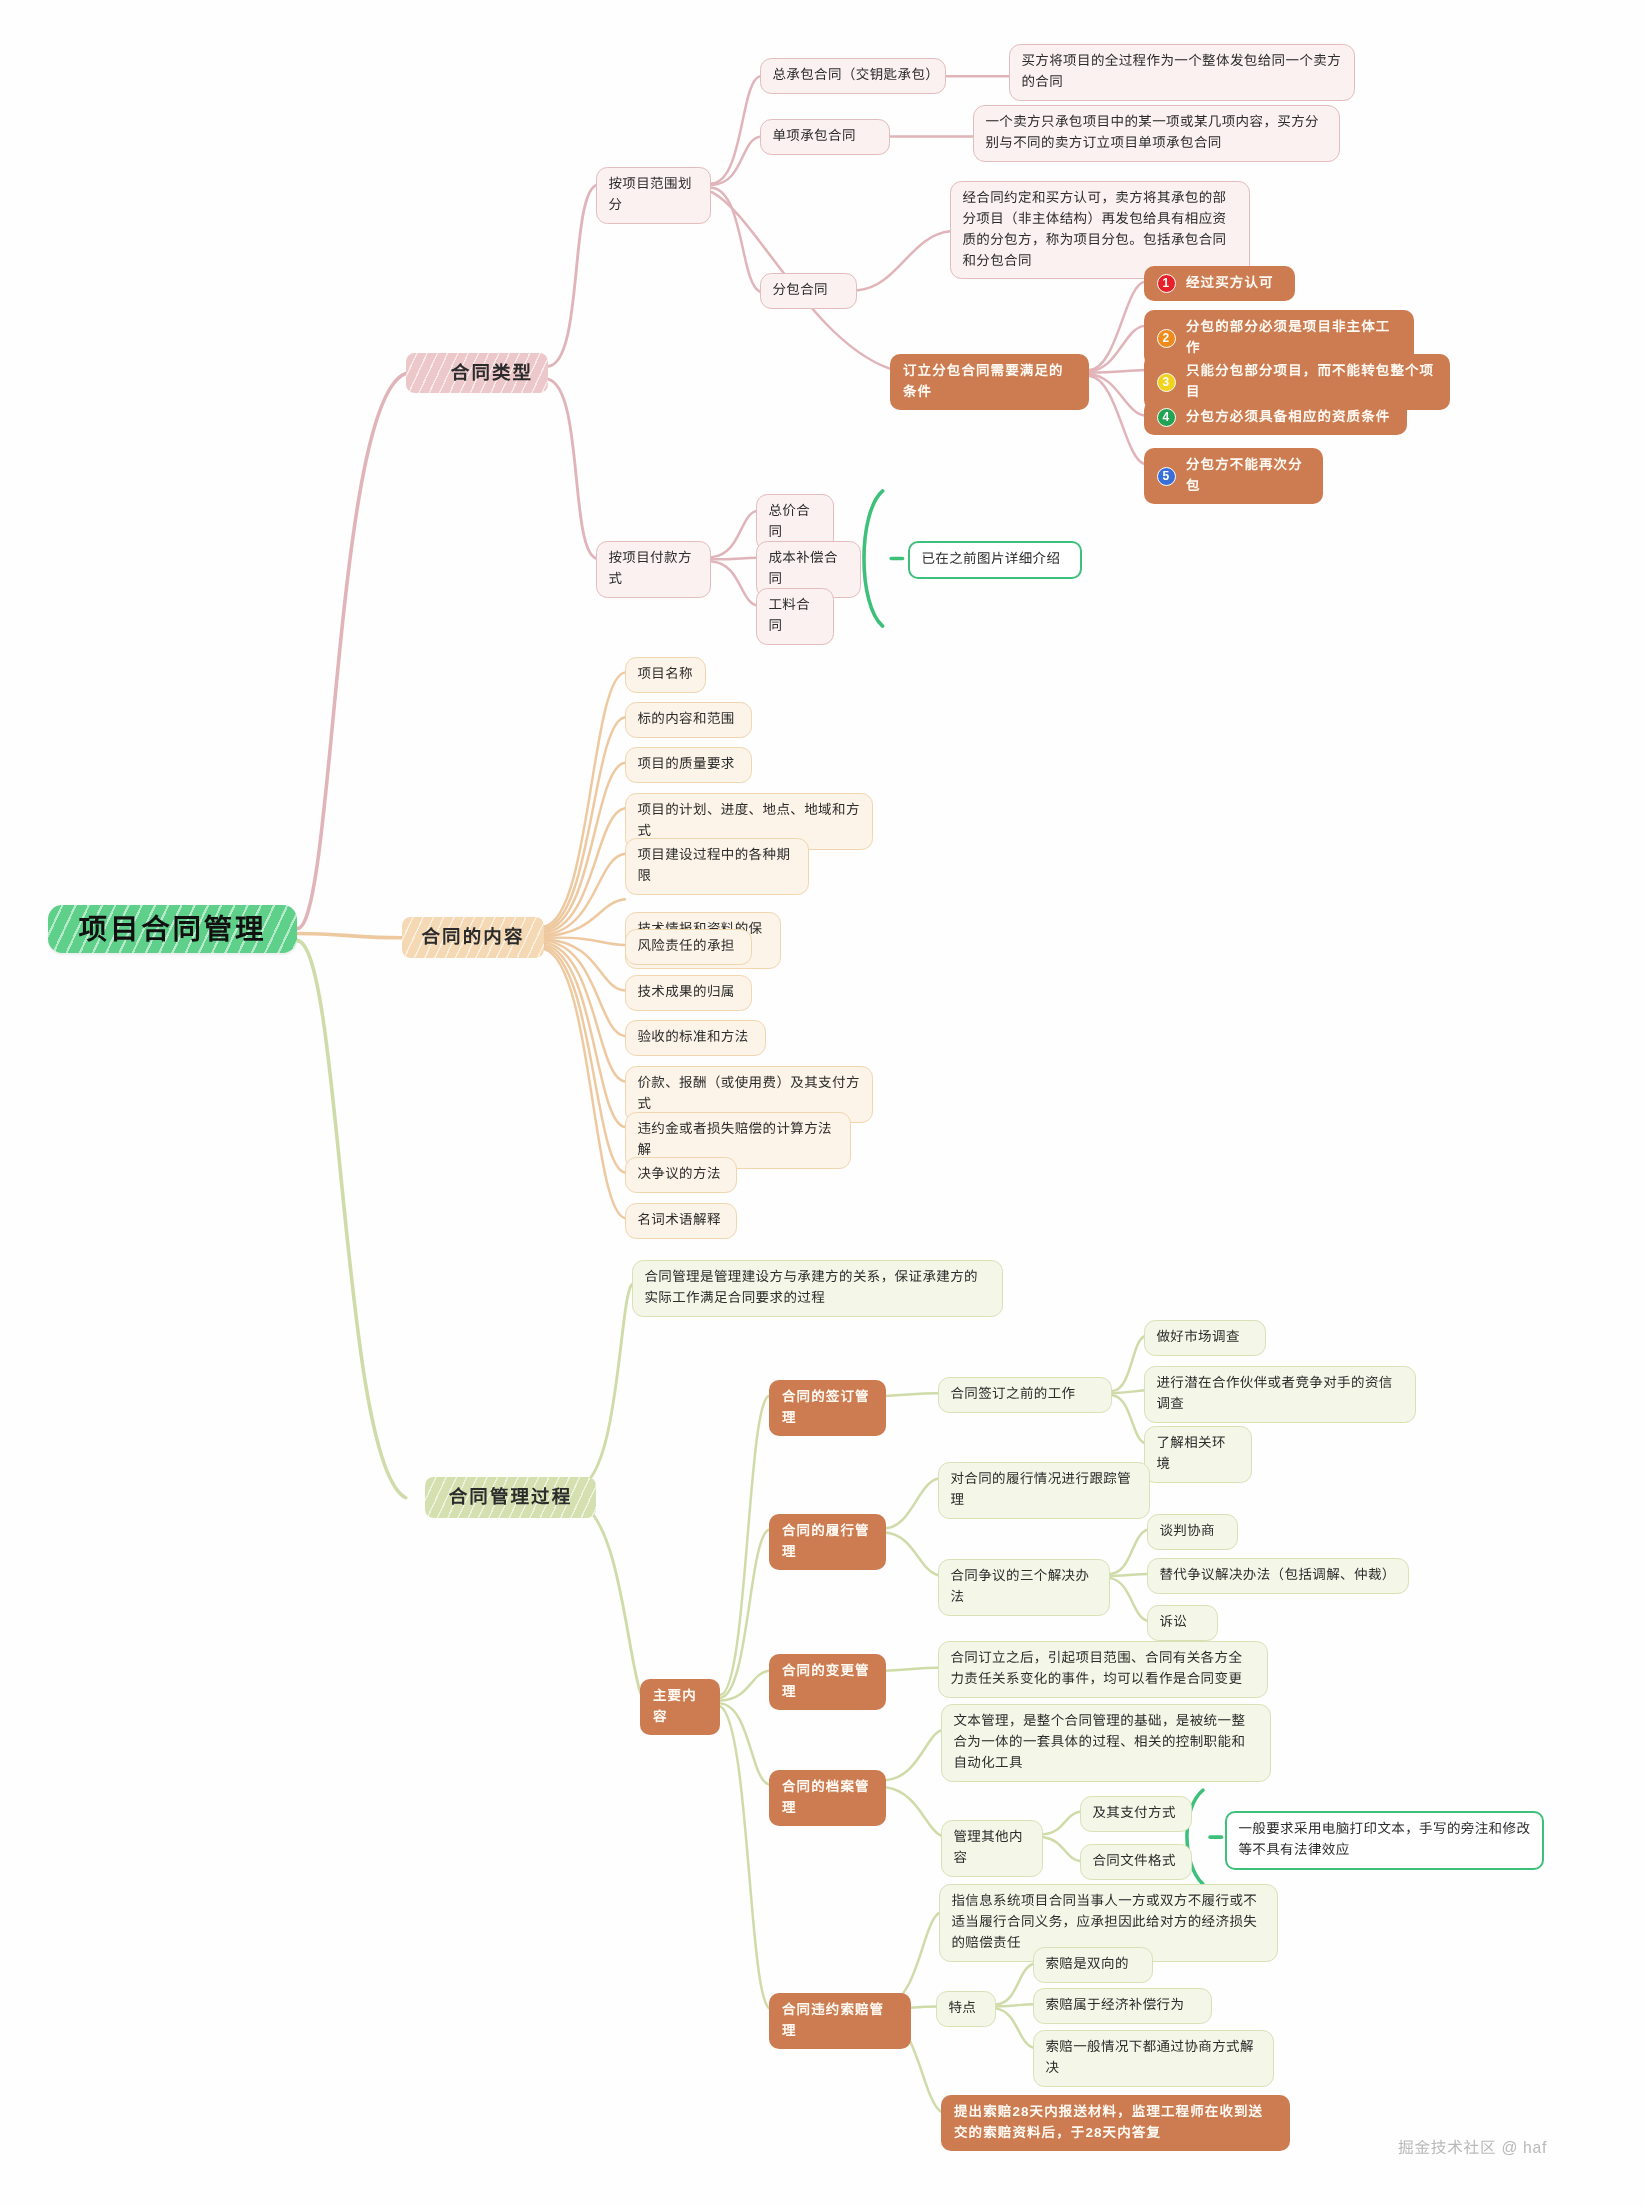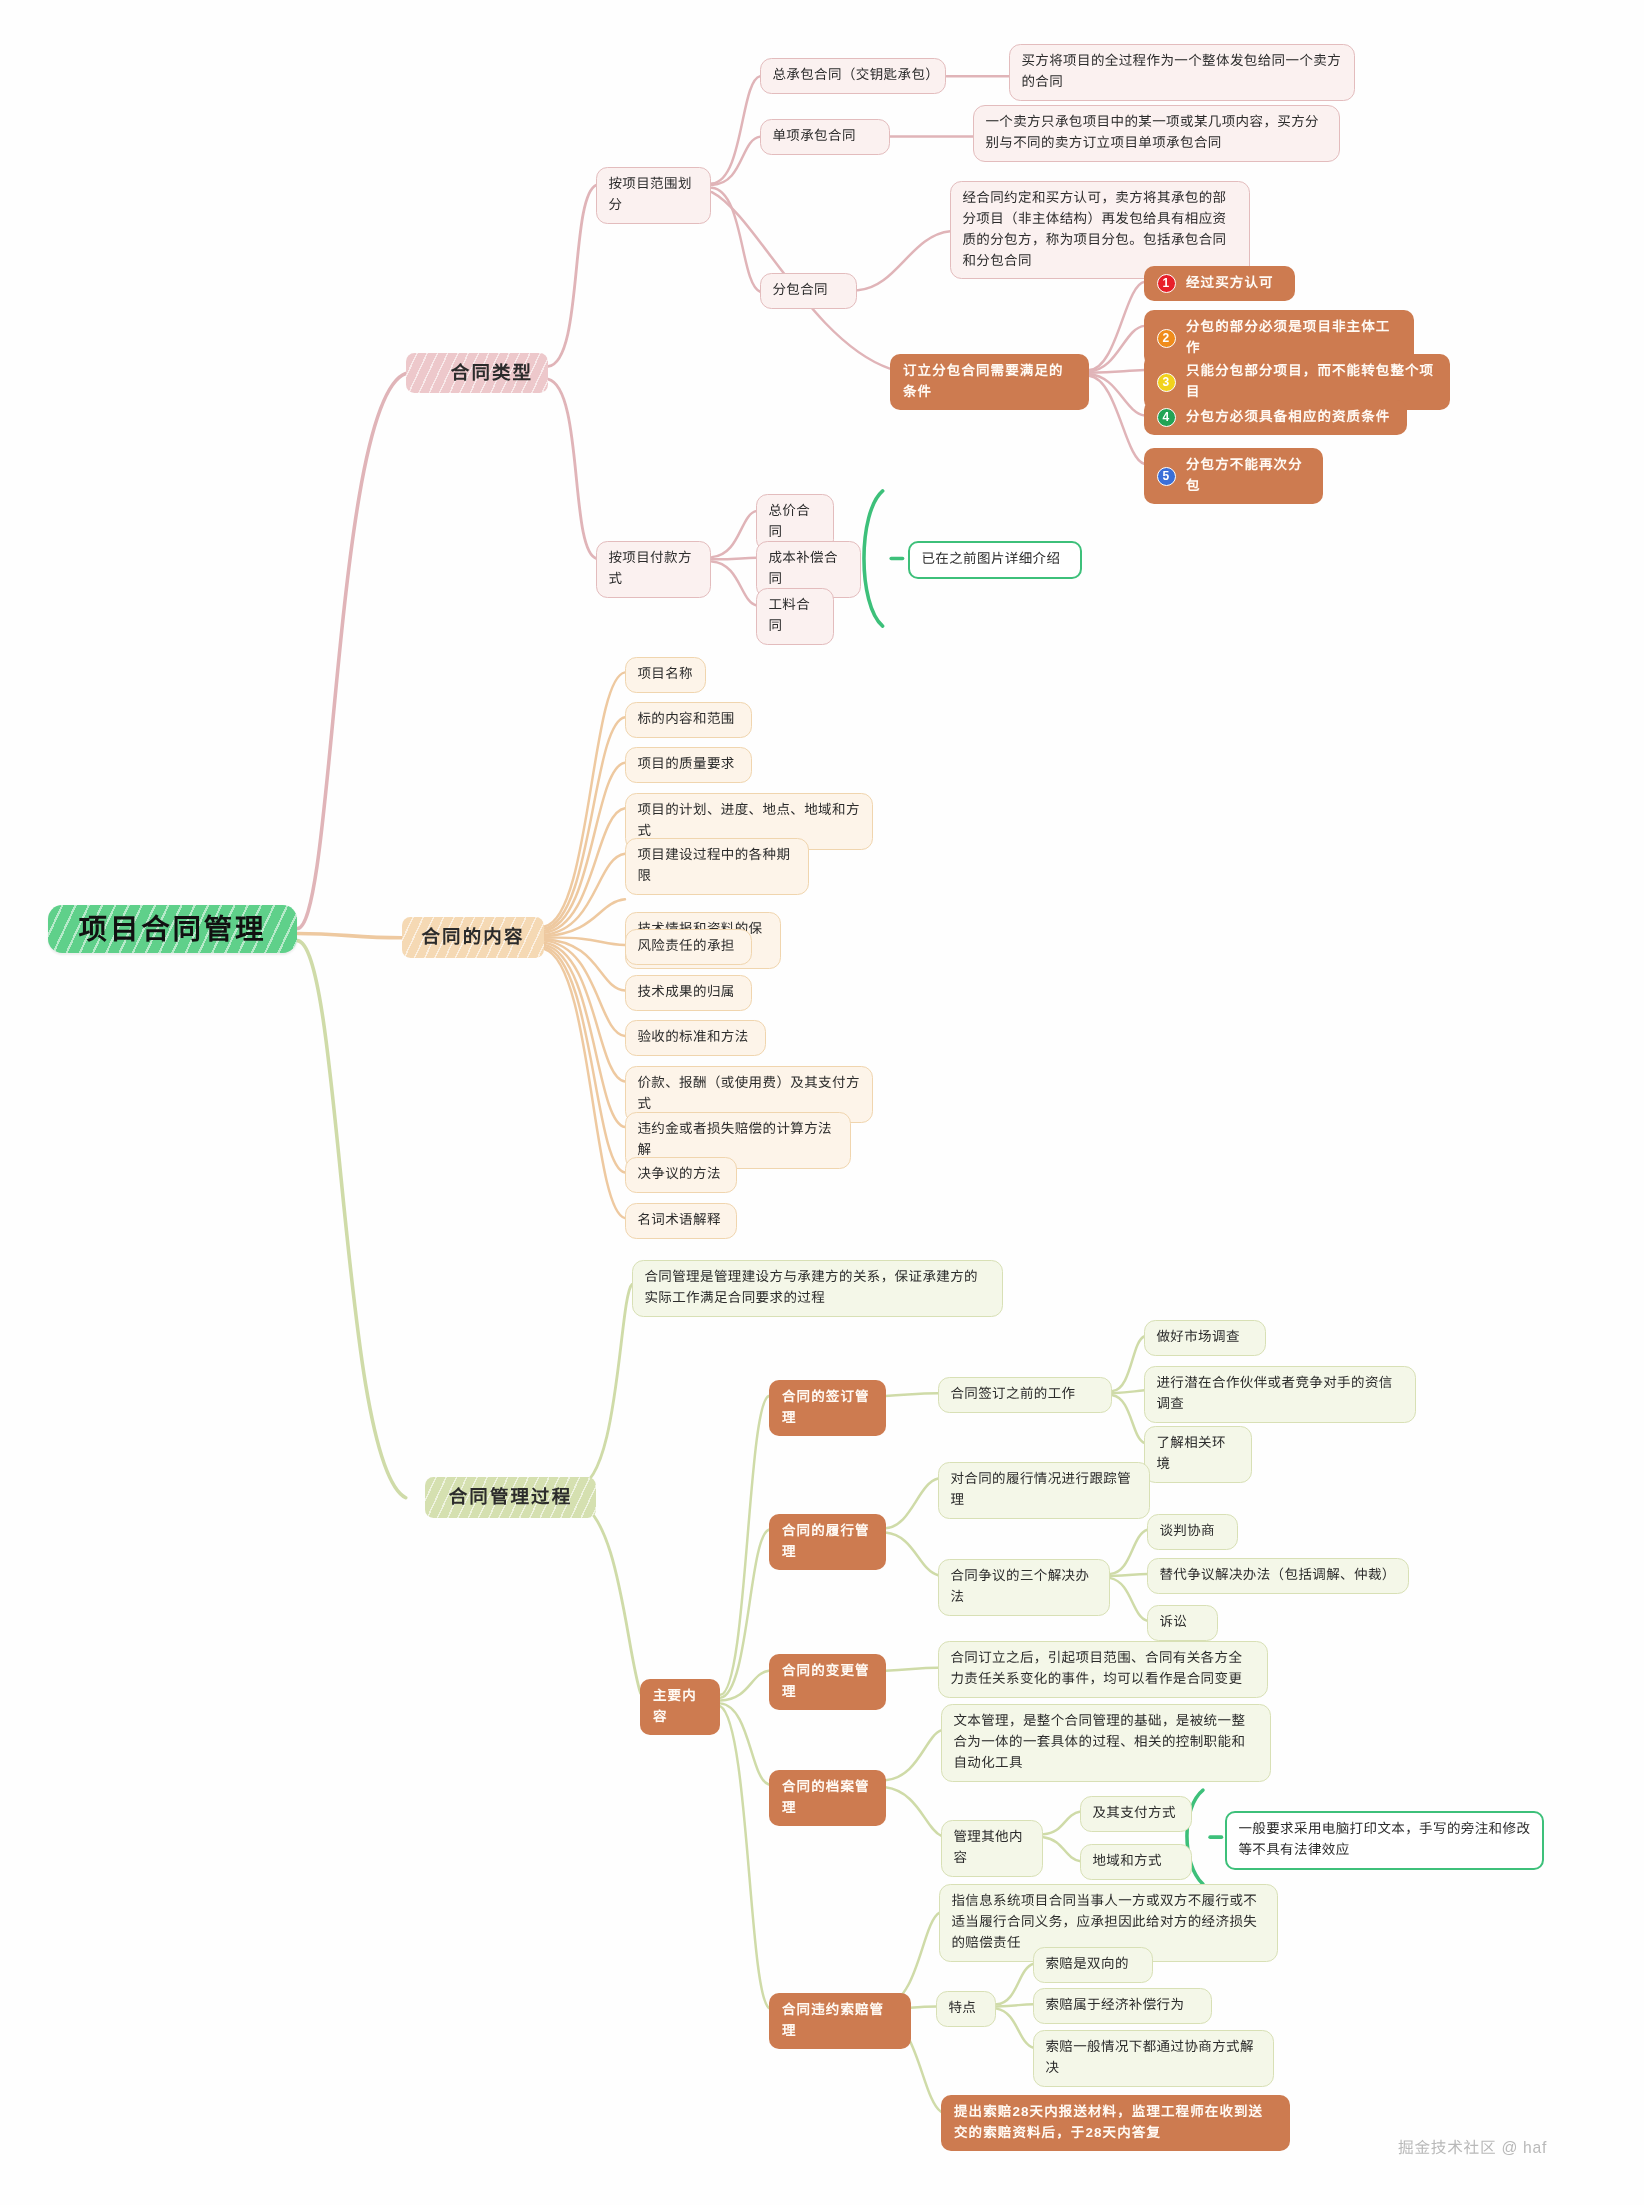--- a/index.html
+++ b/index.html
@@ -387,21 +387,21 @@
   </div>
   <div class="node n-green multiline" style="left:941px;top:1704px;width:330px;">
     <span class="txt">文本管理，是整个合同管理的基础，是被统一整合为一体的一套具体的过程、相关的控制职能和自动化工具</span>
   </div>
   <div class="node n-green" style="left:941px;top:1820px;width:102px;">
     <span>管理其他内容</span>
   </div>
   <div class="node n-green" style="left:1080px;top:1796px;width:112px;">
     <span>及其支付方式</span></div>
   <div class="node n-green" style="left:1080px;top:1844px;width:112px;">
-    <span>地域和方式</span></div>
+    <span>合同文件格式</span></div>
   <div class="node n-callout multiline" style="left:1225px;top:1811px;width:319px;">
     <span class="txt">一般要求采用电脑打印文本，手写的旁注和修改等不具有法律效应</span>
   </div>
 
   <div class="node n-terra" style="left:769px;top:1993px;width:142px;">
     <span>合同违约索赔管理</span>
   </div>
   <div class="node n-green multiline" style="left:939px;top:1884px;width:339px;">
     <span class="txt">指信息系统项目合同当事人一方或双方不履行或不适当履行合同义务，应承担因此给对方的经济损失的赔偿责任</span>
   </div>

